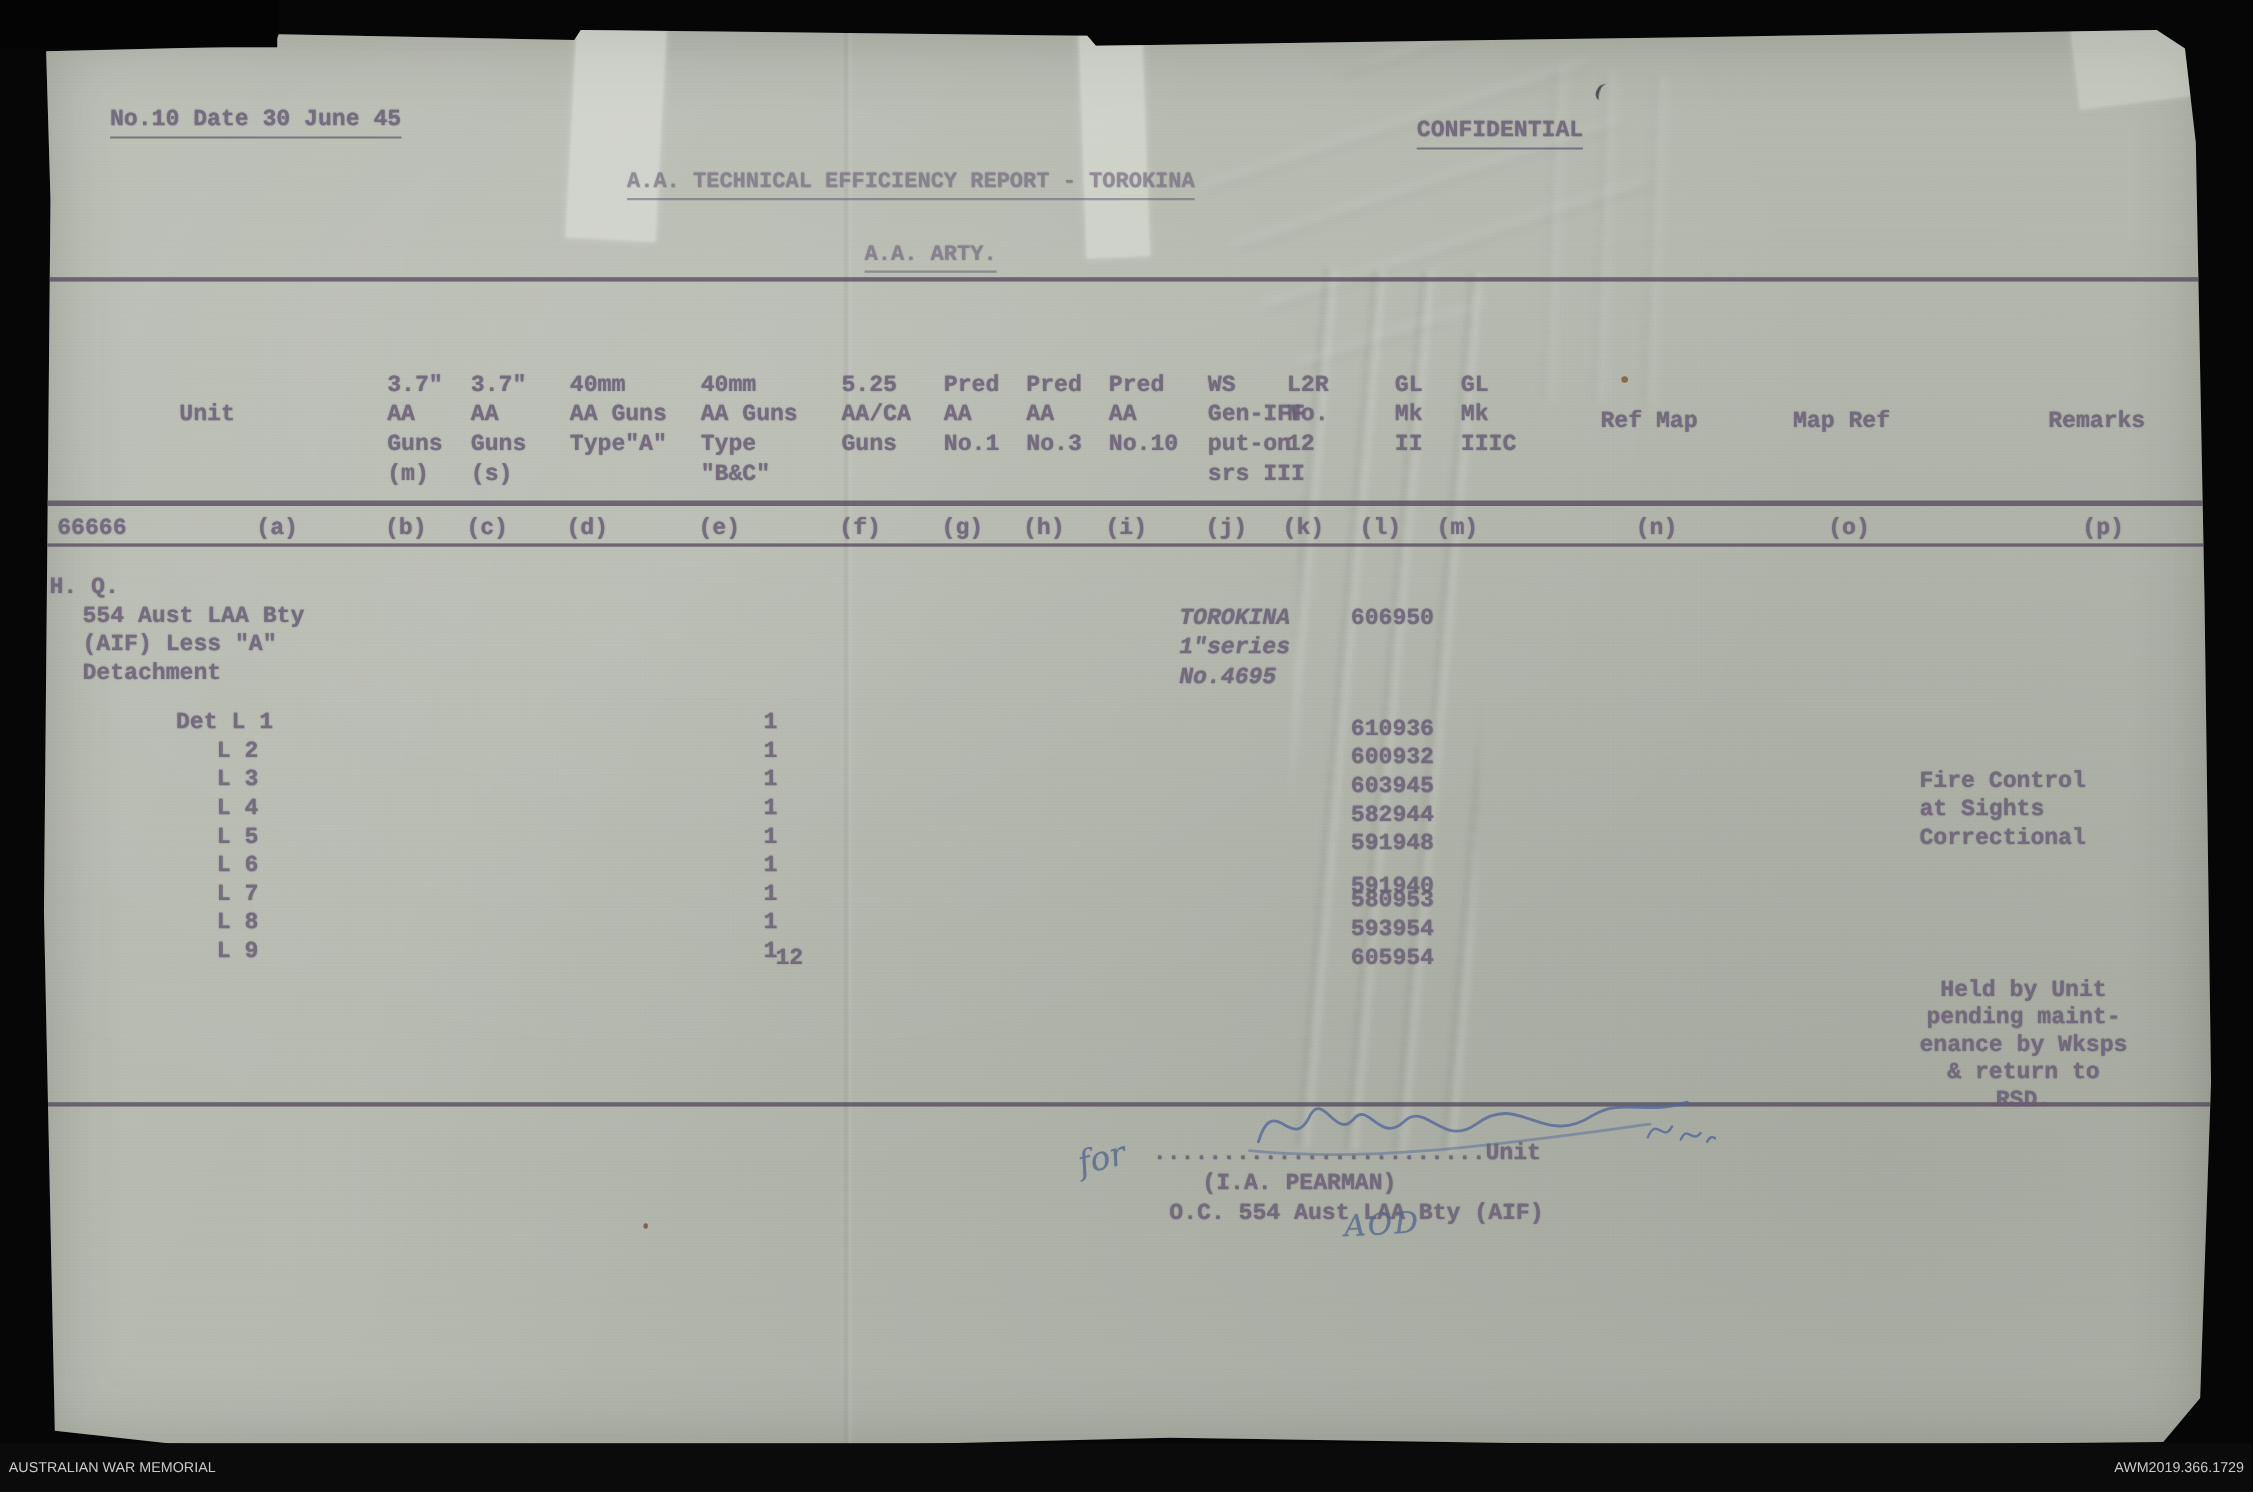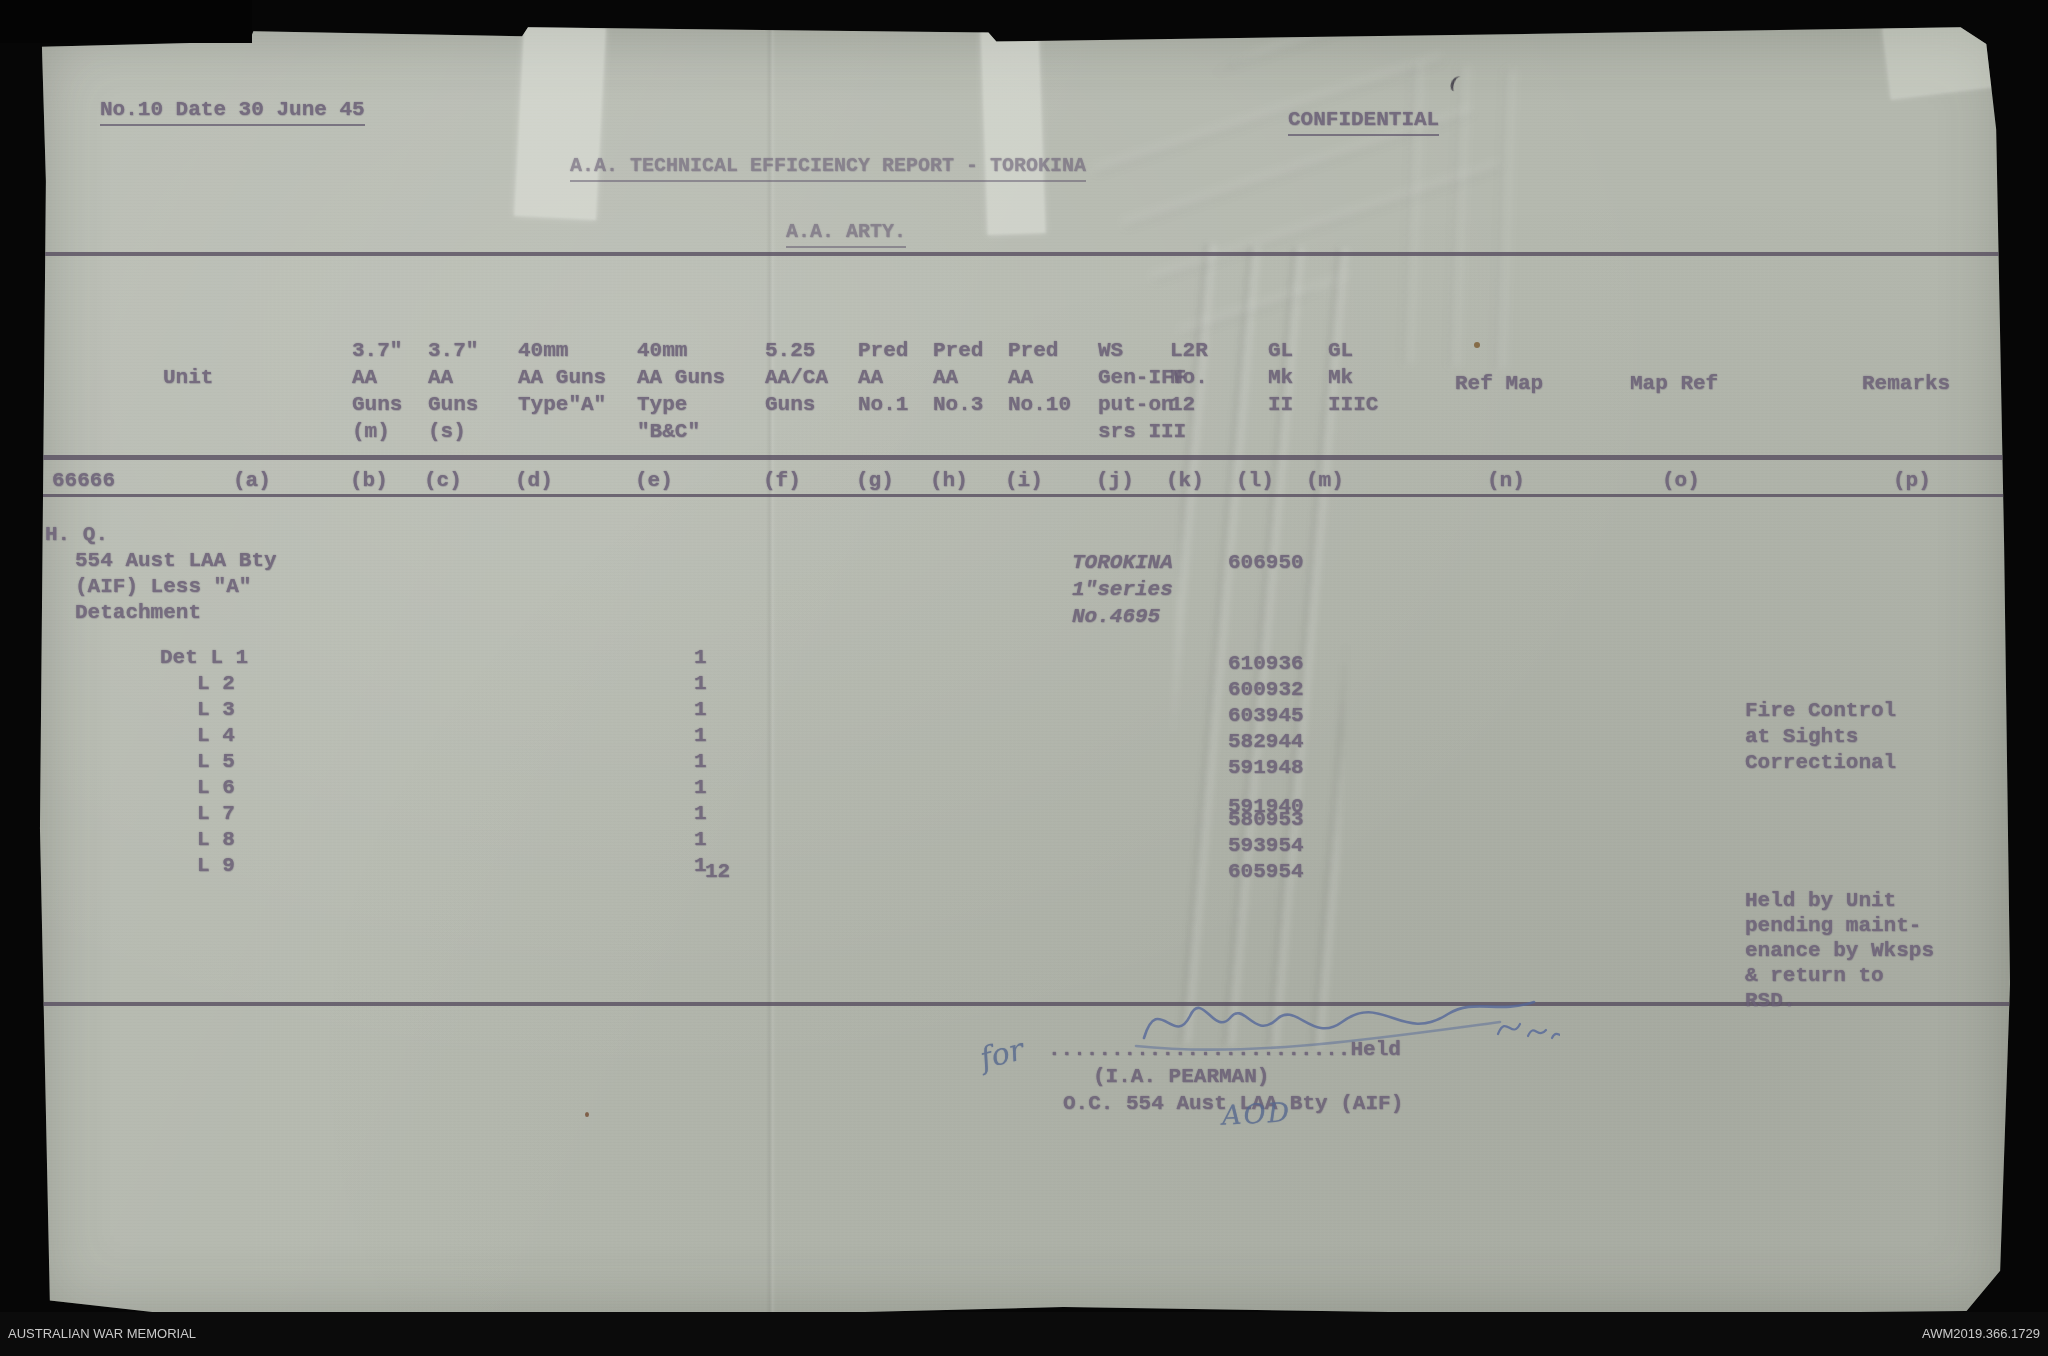--- a/index.html
+++ b/index.html
@@ -76,21 +76,21 @@
     <div class="typed abs" style="left:669px;top:832px;">12</div>
 
     <svg class="abs" style="left:1094px;top:948px;" width="430" height="95" viewBox="0 0 430 95">
       <g fill="none" stroke="#54679a" stroke-width="2.6" stroke-linecap="round" opacity=".78">
         <path d="M14,64 C28,18 44,74 60,42 C72,16 84,62 100,44 C114,26 124,66 146,46 C166,26 182,70 212,48 C252,18 272,70 318,40 C344,24 368,40 404,28"></path>
         <path d="M6,72 C120,84 250,64 370,48" opacity=".6"></path>
         <path d="M368,60 c8,-20 14,6 22,-10 m8,12 c6,-14 10,4 18,-6 m6,8 c5,-10 9,2 14,-4" stroke-width="2.2"></path>
       </g>
     </svg>
     <div class="hand abs" style="left:944px;top:1010px;font-size:30px;transform:rotate(-14deg);">for</div>
-    <div class="typed abs" style="left:1012px;top:1010px;">........................Held</div>
+    <div class="typed abs" style="left:1012px;top:1010px;">........................Unit</div>
     <div class="typed abs" style="left:1057px;top:1037px;">(I.A. PEARMAN)</div>
     <div class="typed abs" style="left:1027px;top:1064px;">O.C. 554 Aust LAA Bty (AIF)</div>
     <div class="hand abs" style="left:1186px;top:1072px;font-size:27px;letter-spacing:2px;transform:rotate(-3deg);">AOD</div>
   <div class="typed abs" style="left: 127px; top: 338px;">Unit</div>
       <div class="typed abs" style="left: 316px; top: 311px;">3.7"
 AA
 Guns
 (m)</div>
       <div class="typed abs" style="left: 392px; top: 311px;">3.7"
 AA
@@ -177,21 +177,21 @@
       <div class="typed abs" style="left: 1192px; top: 780px;">580953</div>
       <div class="typed abs" style="left: 161px; top: 800px;">L 8</div>
       <div class="typed abs" style="left: 658px; top: 800px;">1</div>
       <div class="typed abs" style="left: 1192px; top: 806px;">593954</div>
       <div class="typed abs" style="left: 161px; top: 826px;">L 9</div>
       <div class="typed abs" style="left: 658px; top: 826px;">1</div>
       <div class="typed abs" style="left: 1192px; top: 832px;">605954</div>
       <div class="typed abs" style="left: 1709px; top: 672px; line-height: 26px;">Fire Control
 at Sights
 Correctional</div>
-      <div class="typed abs" style="left: 1709px; top: 862px; line-height: 25px;">Held by Unit
+      <div class="typed abs" style="left: 1709px; top: 862px; line-height: 25px; text-align: center;">Held by Unit
 pending maint-
 enance by Wksps
 &amp; return to
 RSD.</div>
     </div>
 
   <div class="notch"></div>
 
   <div class="bar">
     <span class="abs" style="left:8px;top:14px;">AUSTRALIAN WAR MEMORIAL</span>

